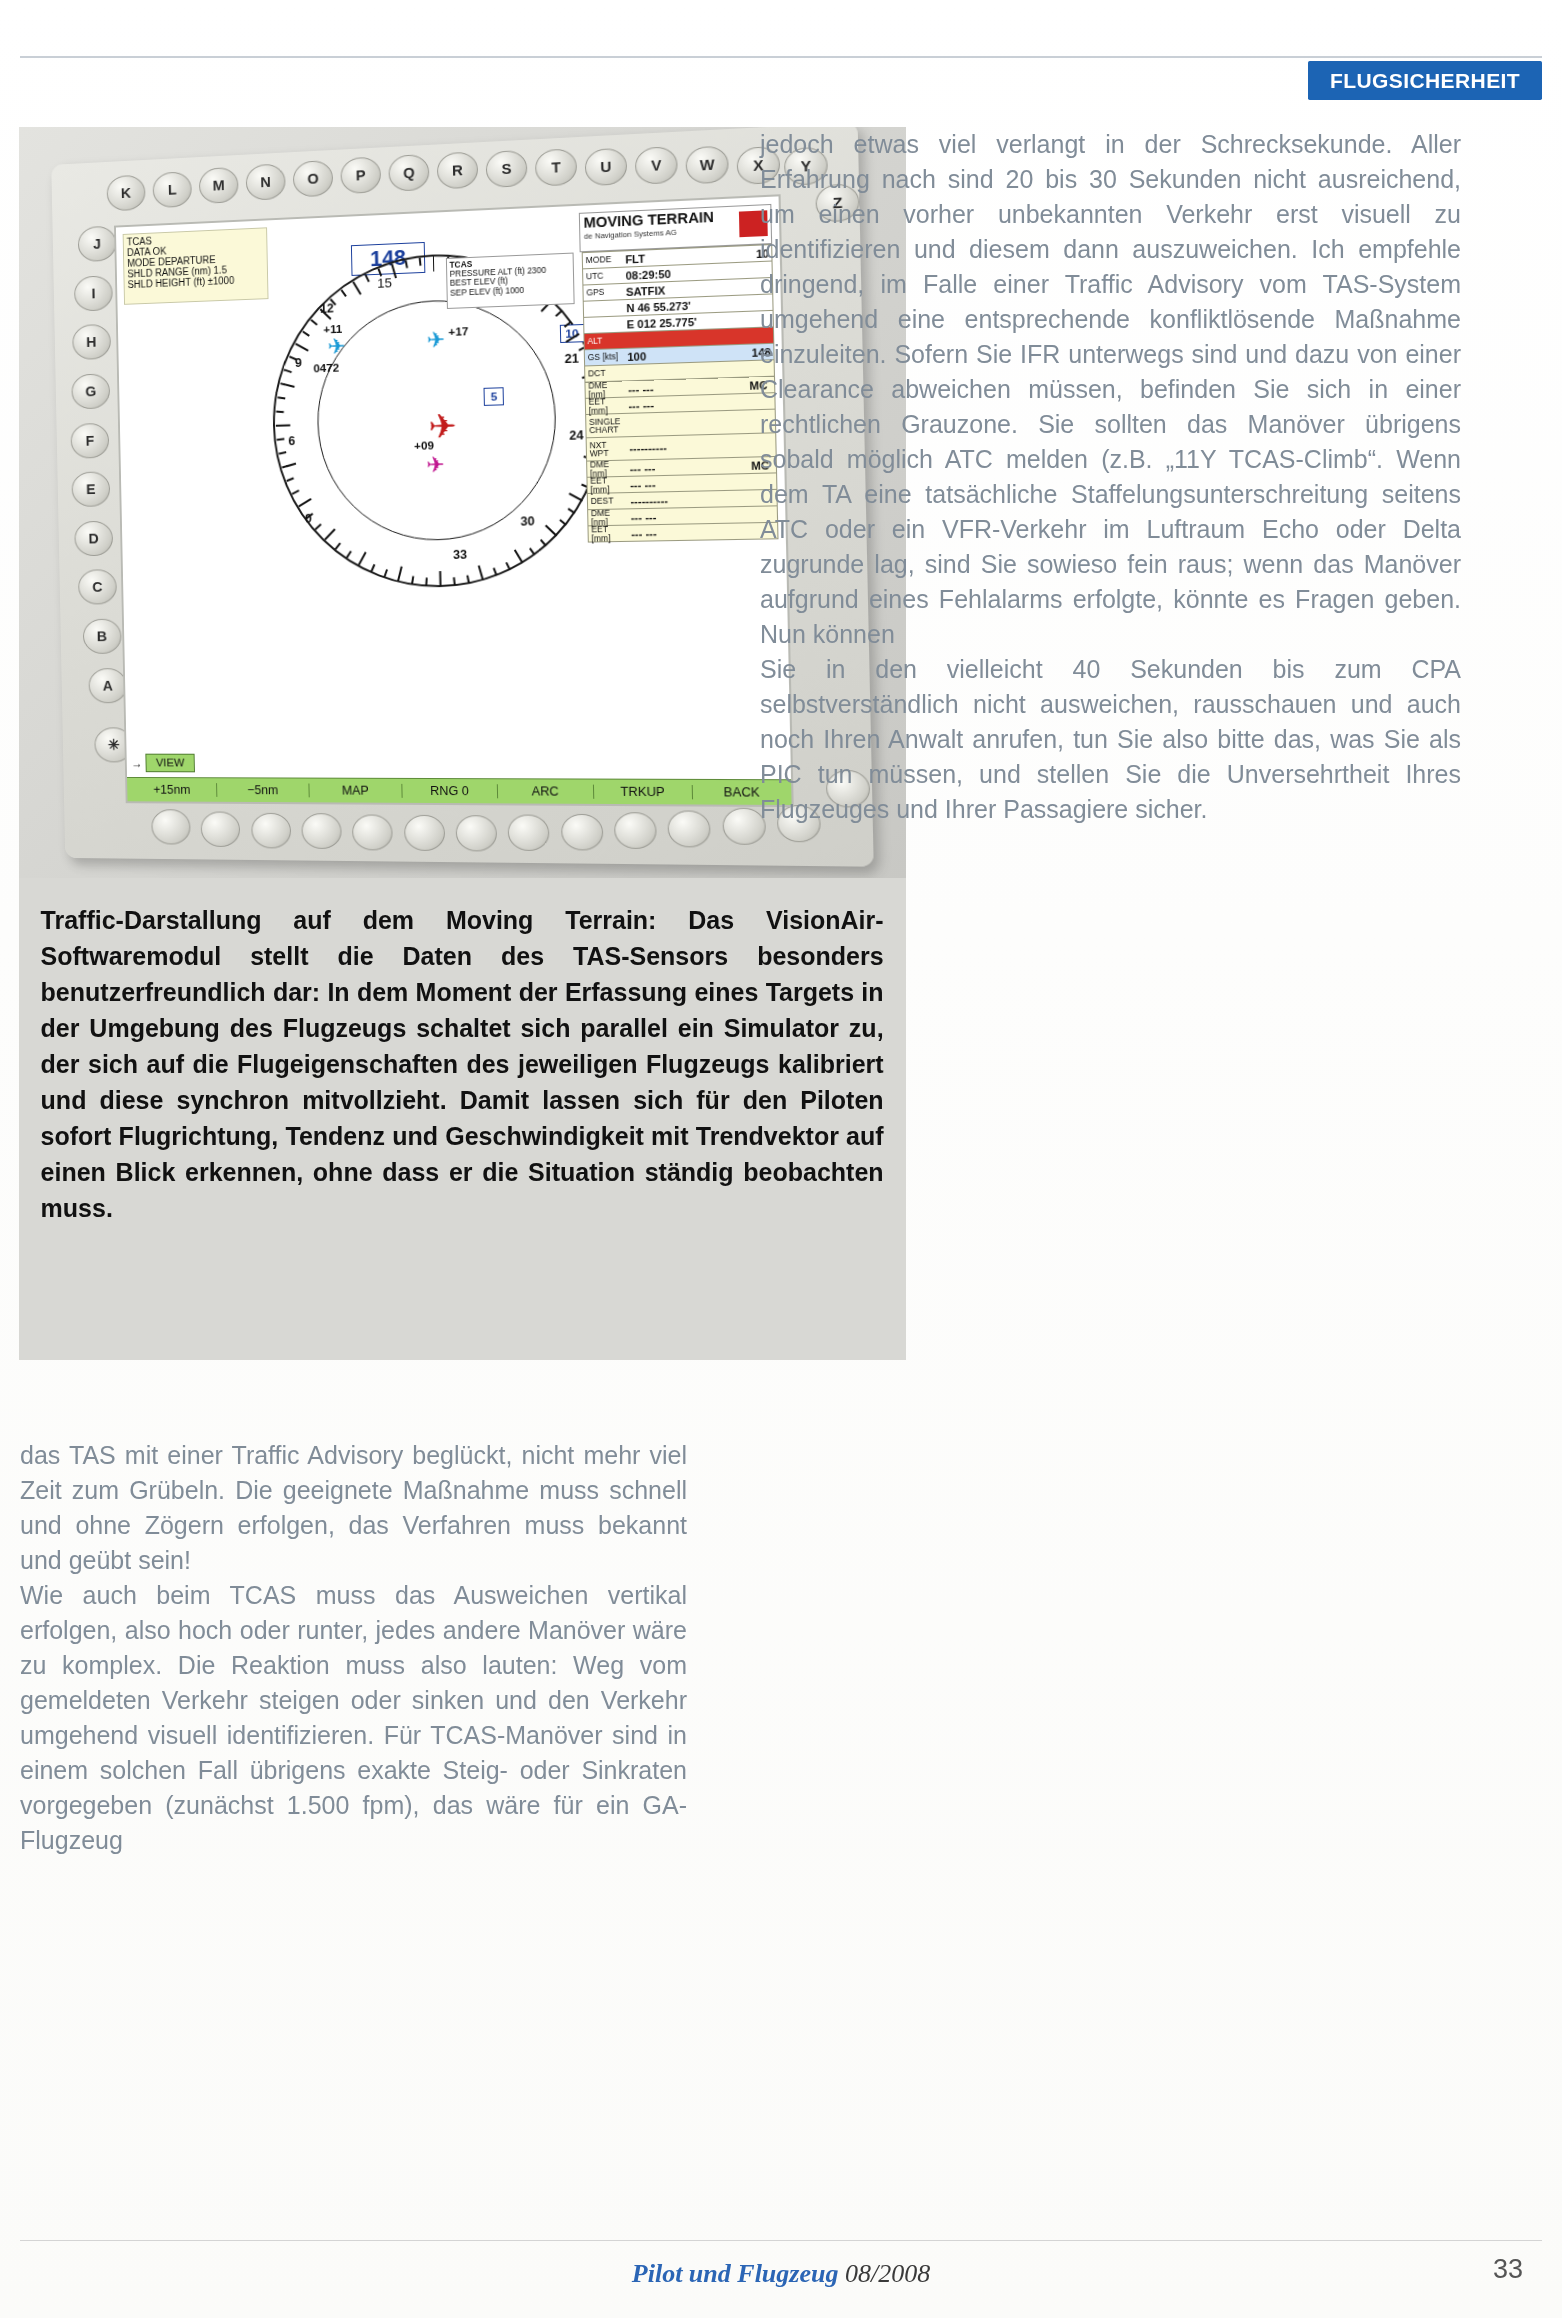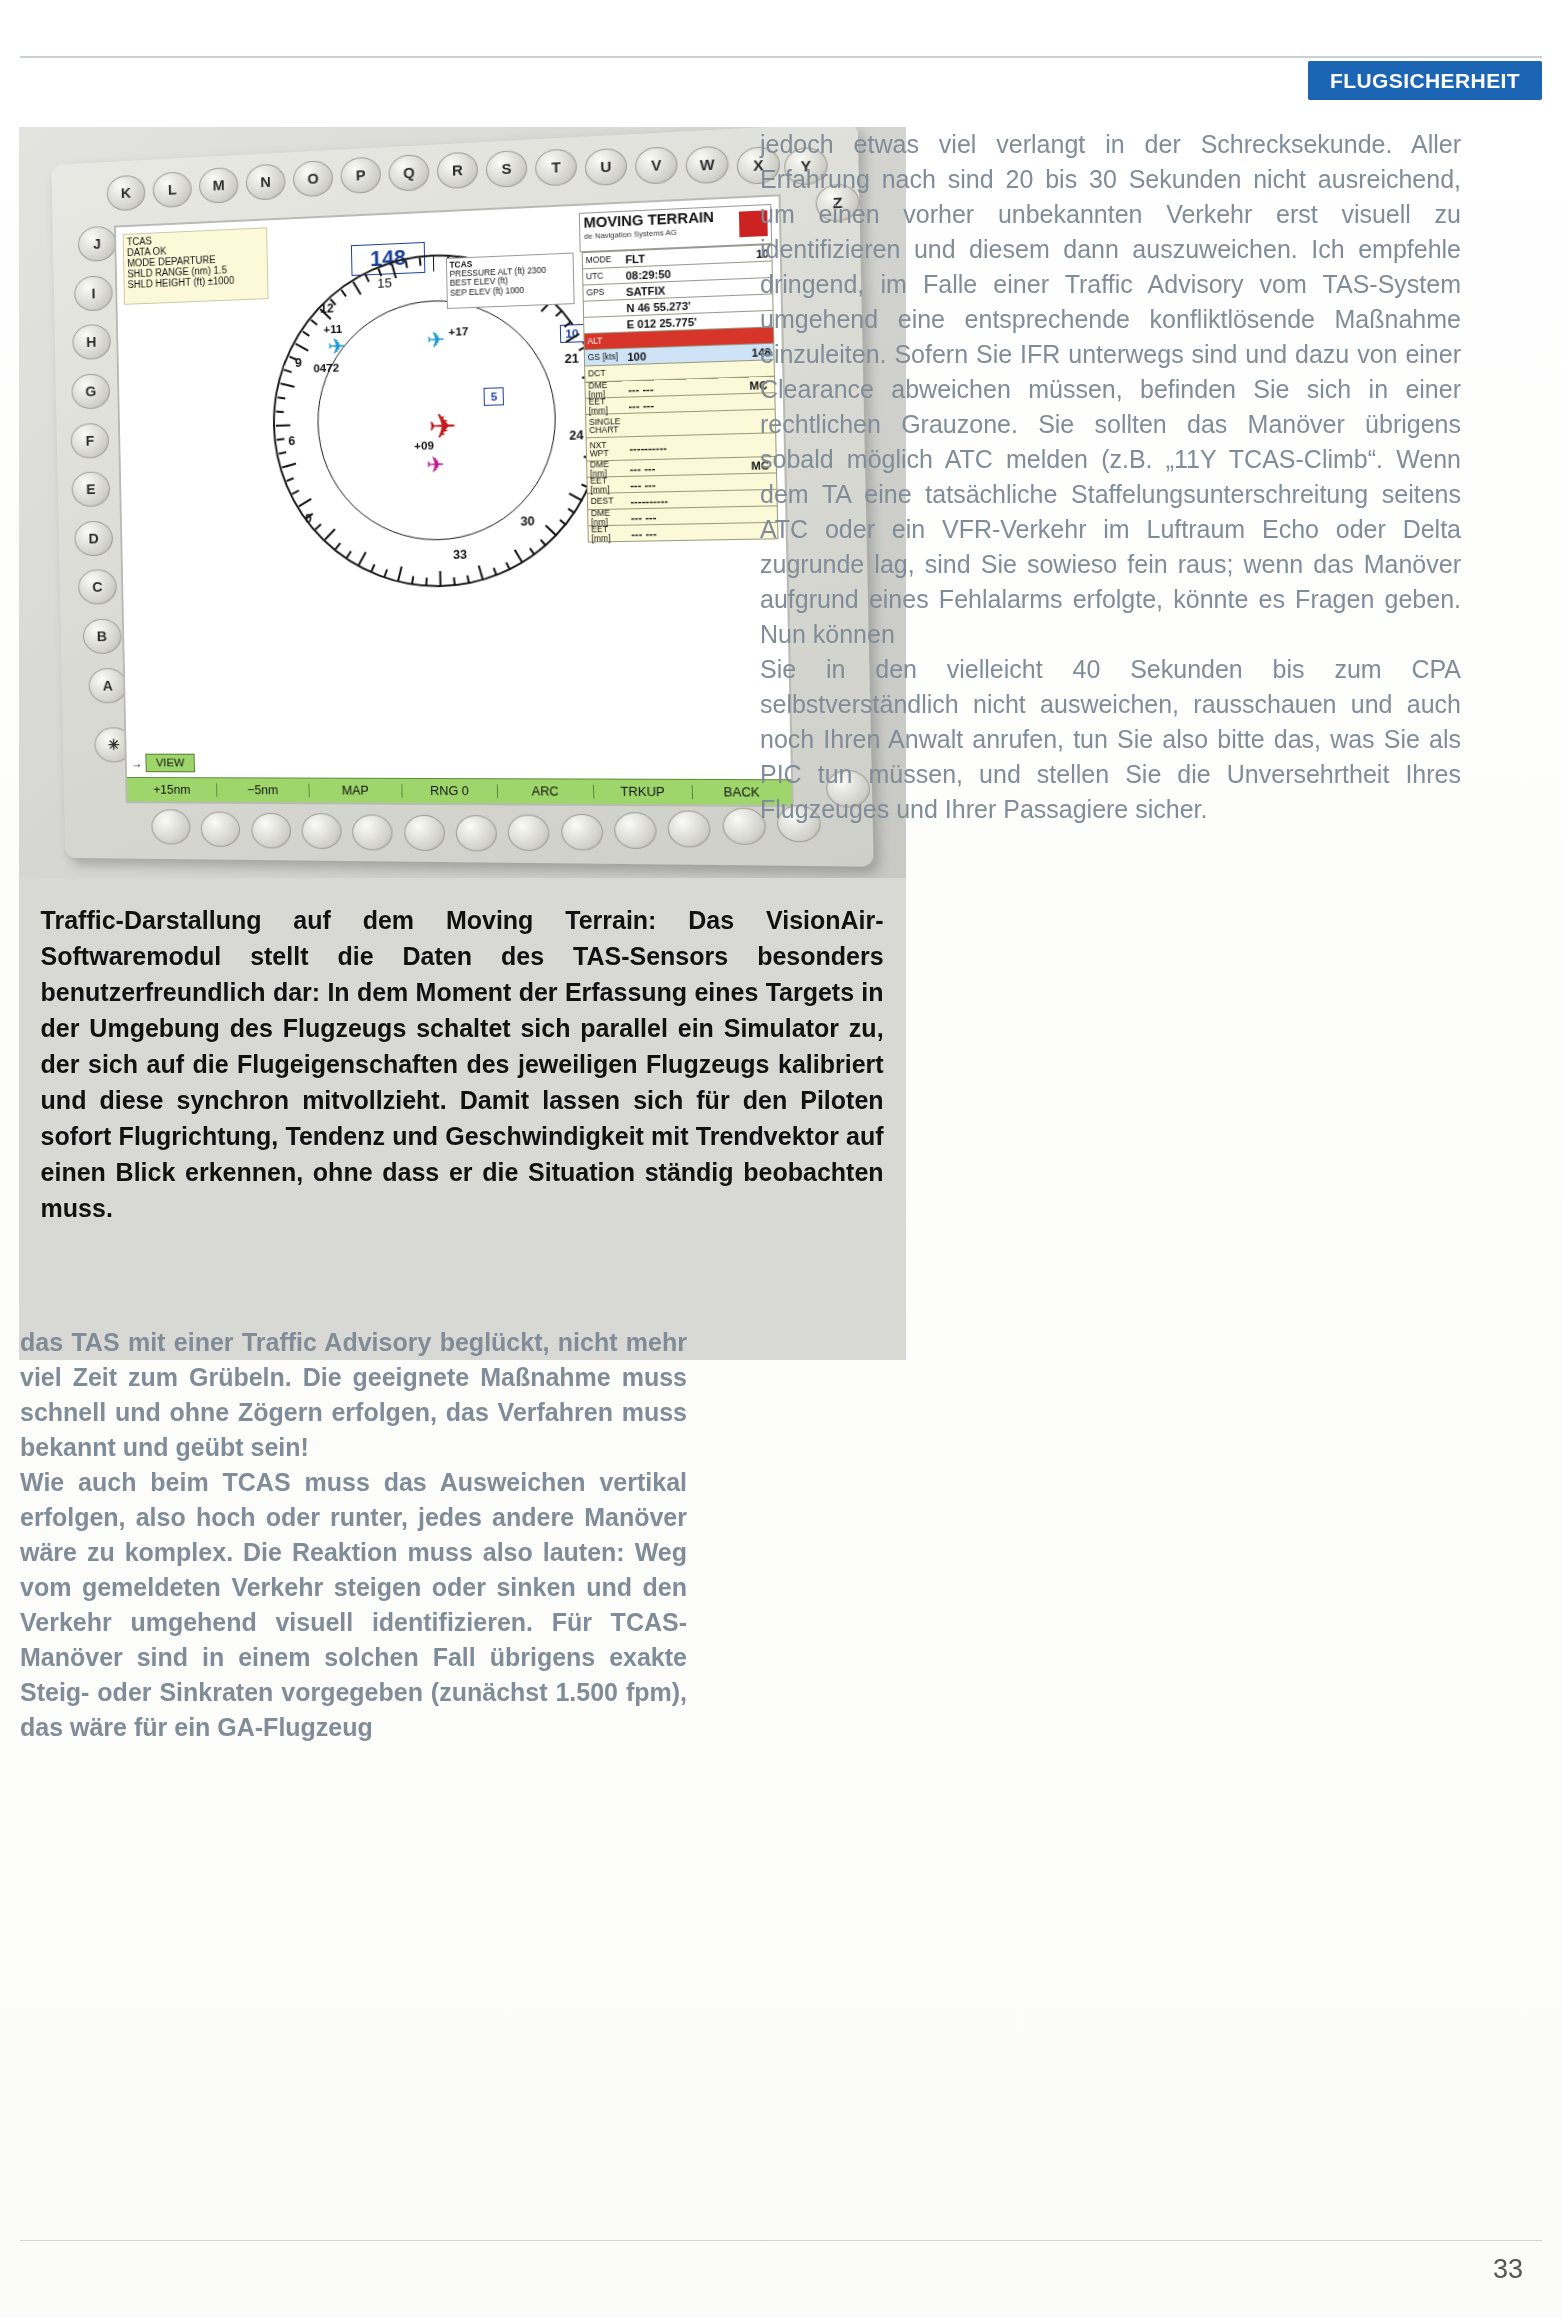--- a/index.html
+++ b/index.html
@@ -32,21 +32,21 @@
   }
   .col-right{
     position:absolute;left:760px;top:127px;width:701px;
   }
   .body-text{
     font-size:25px;line-height:35px;color:#808c98;
     text-align:justify;
     font-family:"Liberation Sans",sans-serif;
   }
   .col-left-lower{
-    position:absolute;left:20px;top:1325px;width:667px;font-weight:bold;
+    position:absolute;left:20px;top:1438px;width:667px;
   }
   
   
   .figure{
     position:absolute;left:18.6px;top:127px;width:887px;height:1233px;
     background:#d8d8d4;
   }
   .fig-img{
     position:absolute;left:0;top:0;width:887px;height:751px;
     background:linear-gradient(135deg,#e3e3df 0%,#d2d2ce 60%,#c8c8c4 100%);
@@ -462,16 +462,19 @@
 Wie auch beim TCAS muss das Ausweichen vertikal erfolgen, also hoch oder runter, jedes andere Manöver wäre zu komplex. Die Reaktion muss also lauten: Weg vom gemeldeten Verkehr steigen oder sinken und den Verkehr umgehend visuell identifizieren. Für TCAS-Manöver sind in einem solchen Fall übrigens exakte Steig- oder Sinkraten vorgegeben (zunächst 1.500 fpm), das wäre für ein GA-Flugzeug</div>
   </div>
 
   <div class="col-right">
     <div class="body-text">jedoch etwas viel verlangt in der Schrecksekunde. Aller Erfahrung nach sind 20 bis 30 Sekunden nicht ausreichend, um einen vorher unbekannten Verkehr erst visuell zu identifizieren und diesem dann auszuweichen. Ich empfehle dringend, im Falle einer Traffic Advisory vom TAS-System umgehend eine entsprechende konfliktlösende Maßnahme einzuleiten. Sofern Sie IFR unterwegs sind und dazu von einer Clearance abweichen müssen, befinden Sie sich in einer rechtlichen Grauzone. Sie sollten das Manöver übrigens sobald möglich ATC melden (z.B. „11Y TCAS-Climb“. Wenn dem TA eine tatsächliche Staffelungsunterschreitung seitens ATC oder ein VFR-Verkehr im Luftraum Echo oder Delta zugrunde lag, sind Sie sowieso fein raus; wenn das Manöver aufgrund eines Fehlalarms erfolgte, könnte es Fragen geben. Nun können</div>
     <div class="body-text" style="margin-top:0;">Sie in den vielleicht 40 Sekunden bis zum CPA selbstverständlich nicht ausweichen, rausschauen und auch noch Ihren Anwalt anrufen, tun Sie also bitte das, was Sie als PIC tun müssen, und stellen Sie die Unversehrtheit Ihres Flugzeuges und Ihrer Passagiere sicher.</div>
   </div>
 
 
   <div class="footer-rule"></div>
+  <div class="footer">
+    <span class="ital">Pilot und Flugzeug</span><span class="issue"> 08/2008</span>
+  </div>
   <div class="pageno">33</div>
 
 </div>
 
 
 </body></html>

